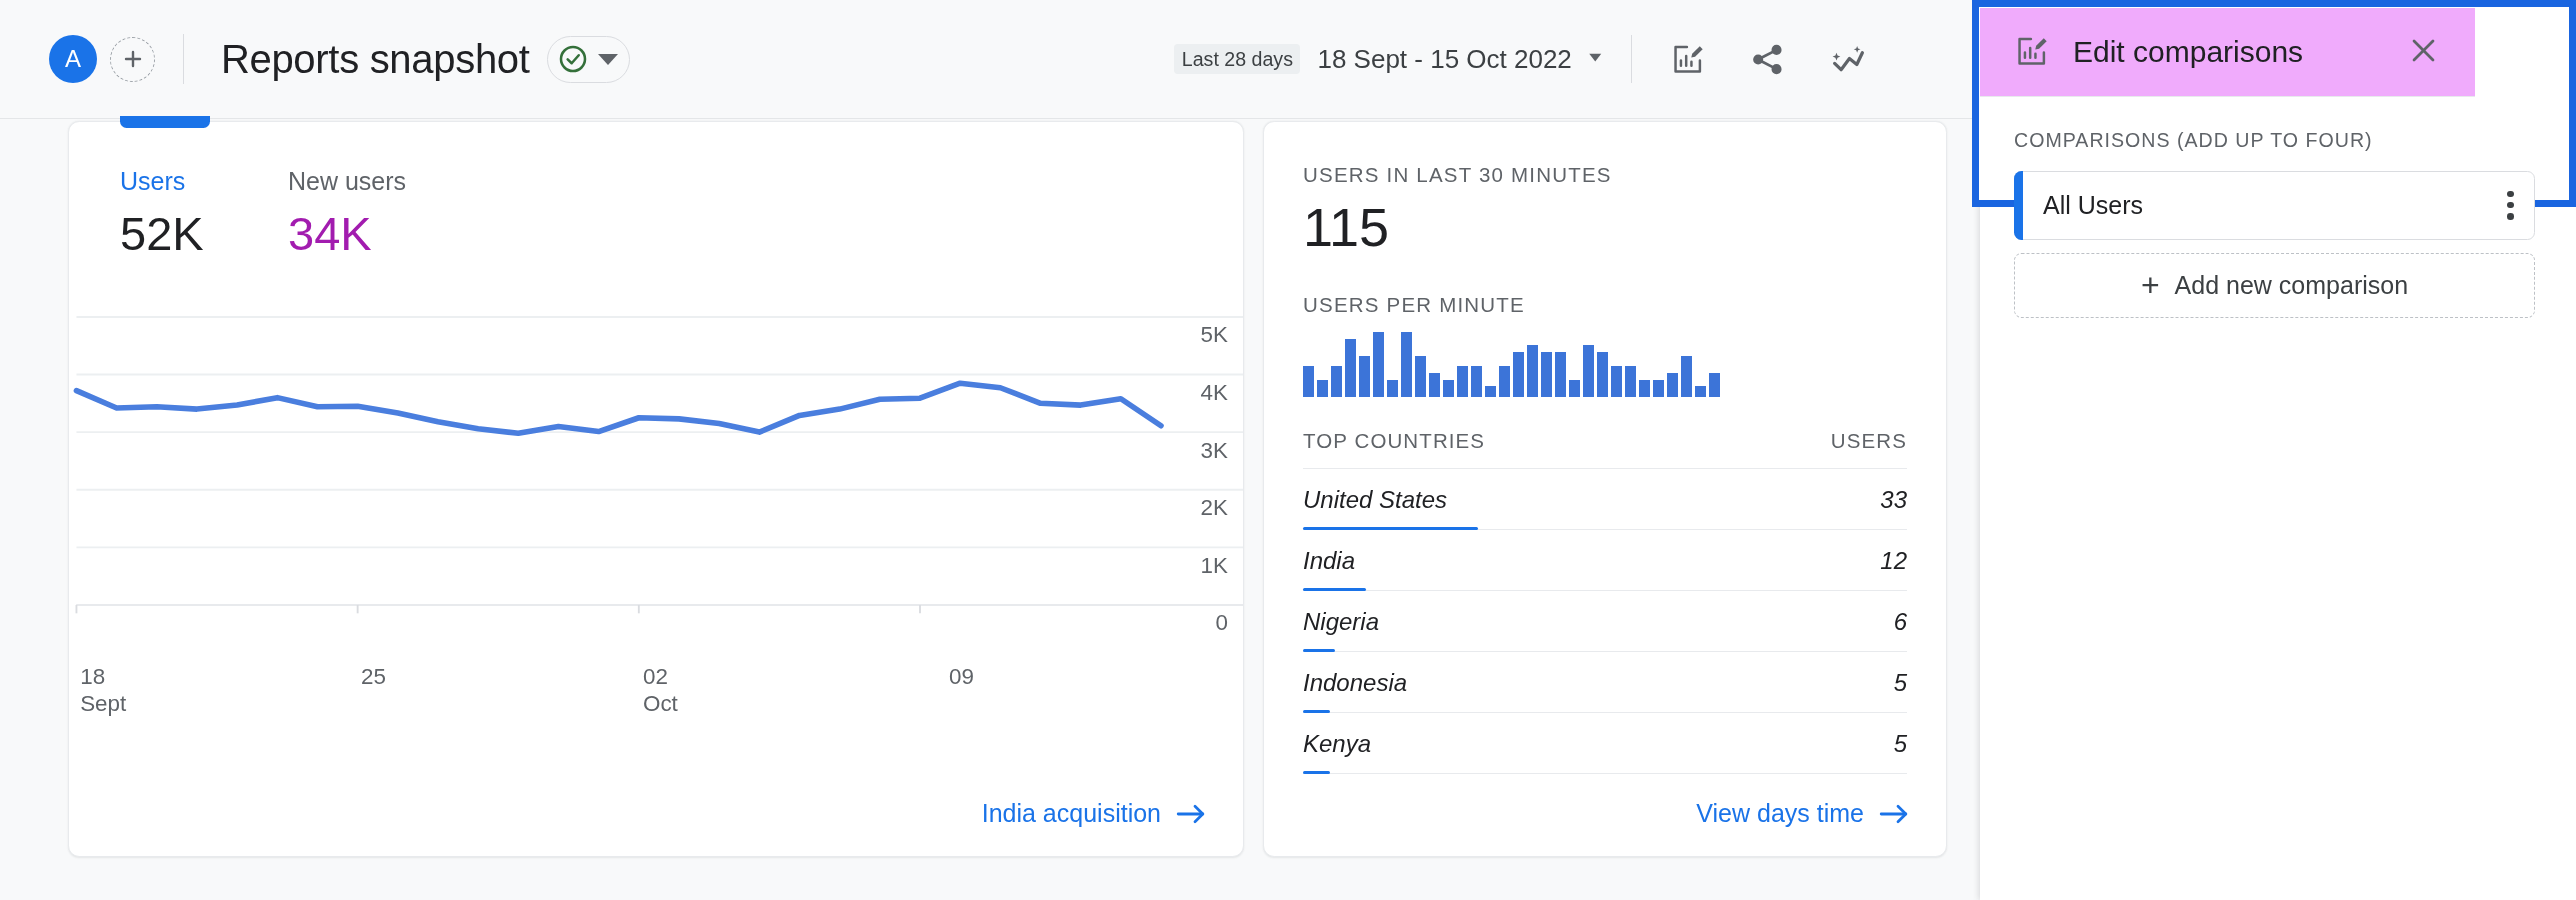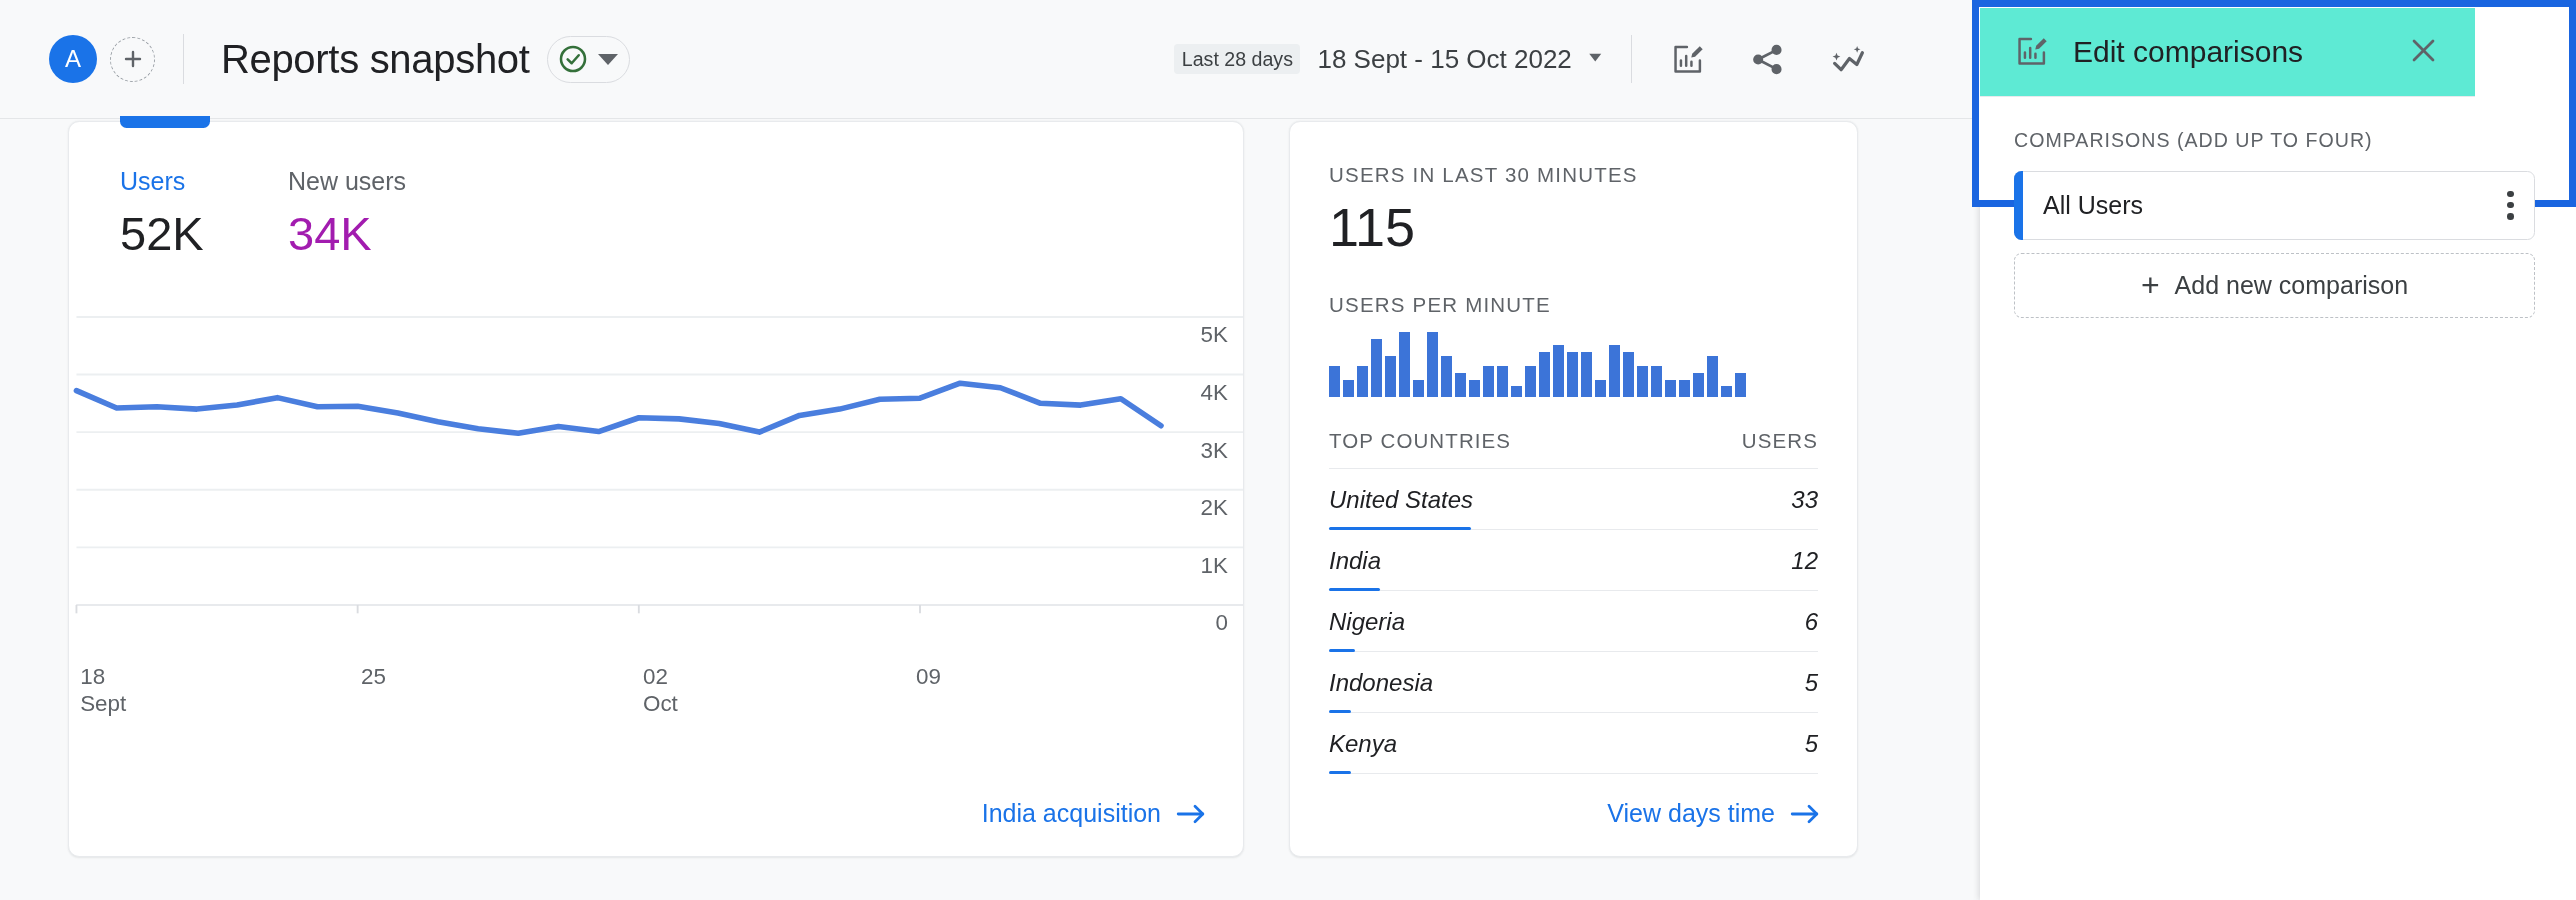--- a/index.html
+++ b/index.html
@@ -67,21 +67,21 @@
     border-radius: 50%; color: #5f6368;
   }
 
   
   .card {
     position: absolute; background: #fff;
     border: 0.9px solid #e8eaed; border-radius: 11.2px;
     box-shadow: 0 0.9px 1.9px rgba(60,64,67,.10);
   }
   #users-card  { left: 68px;  top: 121px; width: 1176px; height: 736px; }
-  #realtime-card { left: 1263px; top: 121px; width: 569px; height: 736px; margin-left: 26px; }
+  #realtime-card { left: 1263px; top: 121px; width: 684px; height: 736px; }
 
   .tab-indicator {
     position: absolute; left: 51px; top: -5.6px; width: 90px; height: 11.2px;
     background: #1a73e8; border-radius: 0 0 6.5px 6.5px;
   }
 
   .metrics { display: flex; padding: 45px 0 0 51px; gap: 0; }
   .metric { min-width: 168px; }
   .metric-label { font-size: 25px; font-weight: 500; line-height: 1.15; }
   .metric-label.active { color: #1a73e8; }
@@ -129,21 +129,21 @@
     position: absolute; left: 1980px; top: 0; width: 596px; height: 900px;
     background: #fff; box-shadow: -1.9px 0 5.6px rgba(60,64,67,.16);
   }
   .panel-highlight {
     position: absolute; left: 1972px; top: 0; width: 604px; height: 207px;
     border: 7.5px solid #1a65e0; background: #fff;
   }
   .panel-head {
     position: absolute; left: 1980px; top: 7.5px; width: 495px; height: 89px;
     display: flex; align-items: center; padding: 0 34px;
-    border-bottom: 0.9px solid #e8eaed; background: #5eead4;
+    border-bottom: 0.9px solid #e8eaed; background: #f0abfc;
   }
   .panel-title { font-size: 30px; color: #202124; margin-left: 24px; }
   .panel-close { margin-left: auto; color: #5f6368; }
   .panel-body { position: absolute; left: 1980px; top: 99px; width: 589px; padding: 30px 34px 0 34px; }
   .panel-cap { font-size: 19.6px; letter-spacing: 1px; color: #5f6368; font-weight: 500; }
   .comp-chip {
     position: relative; margin-top: 18.6px; height: 69px;
     border: 0.9px solid #dadce0; border-radius: 7.5px; background: #fff;
     display: flex; align-items: center; padding: 0 20.5px 0 28px;
   }
@@ -267,21 +267,21 @@
             <div class="ylabel" style="top: 92px;">4K</div>
             <div class="ylabel" style="top: 150px;">3K</div>
             <div class="ylabel" style="top: 207px;">2K</div>
             <div class="ylabel" style="top: 265px; margin-left: 17px;">1K</div>
             <div class="ylabel" style="top: 322px;">0</div>
           </div>
         <div class="xlabels" id="xlabels" style="top:375px">
             <div class="xlabel" style="left: 11.2px;">18<br>Sept</div>
             <div class="xlabel" style="left: 292px;">25</div>
             <div class="xlabel" style="left: 574px;">02<br>Oct</div>
-            <div class="xlabel" style="left: 847px; text-align: center;">09</div>
+            <div class="xlabel" style="left: 880px; text-align: center;">09</div>
           </div>
       </div>
 
       <div class="card-link">
         <span>India acquisition</span>
         <span style="display:flex">
           <svg width="32" height="24" viewBox="0 0 26 20" fill="none" stroke="#1a73e8" stroke-width="2.3" stroke-linecap="round" stroke-linejoin="round">
             <line x1="1.5" y1="10" x2="22" y2="10"></line>
               <polyline points="15.5,3.5 22,10 15.5,16.5"></polyline>
           </svg>

